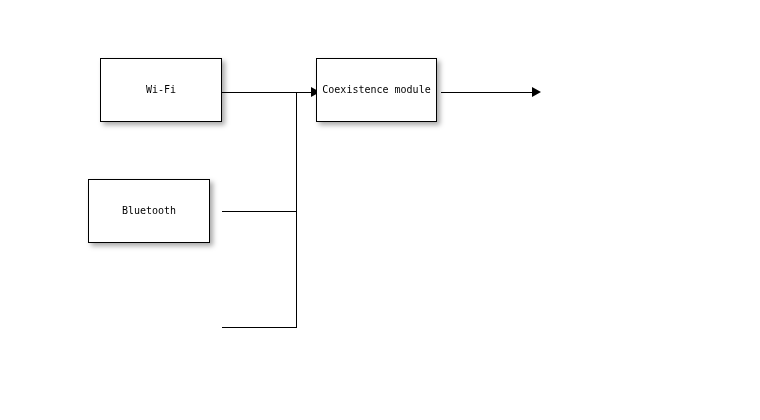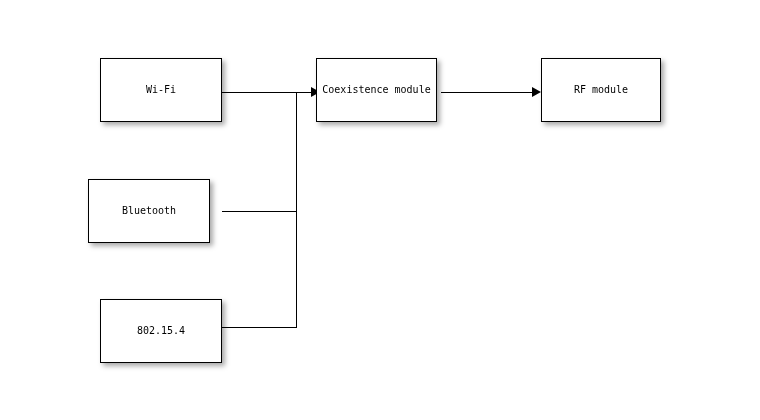--- a/index.html
+++ b/index.html
@@ -98,25 +98,19 @@
   <div class="arrow" id="arrow-into-rf"></div>
 
   <div class="block" id="block-wifi">
     <span class="label">Wi-Fi</span>
   </div>
 
   <div class="block" id="block-bluetooth">
     <span class="label">Bluetooth</span>
   </div>
 
-  <div class="block" id="block-zigbee">
-    <span class="label">802.15.4</span>
-  </div>
 
   <div class="block" id="block-coexistence">
     <span class="label">Coexistence module</span>
   </div>
 
-  <div class="block" id="block-rf">
-    <span class="label">RF module</span>
-  </div>
 
 </div>
 
 </body></html>

